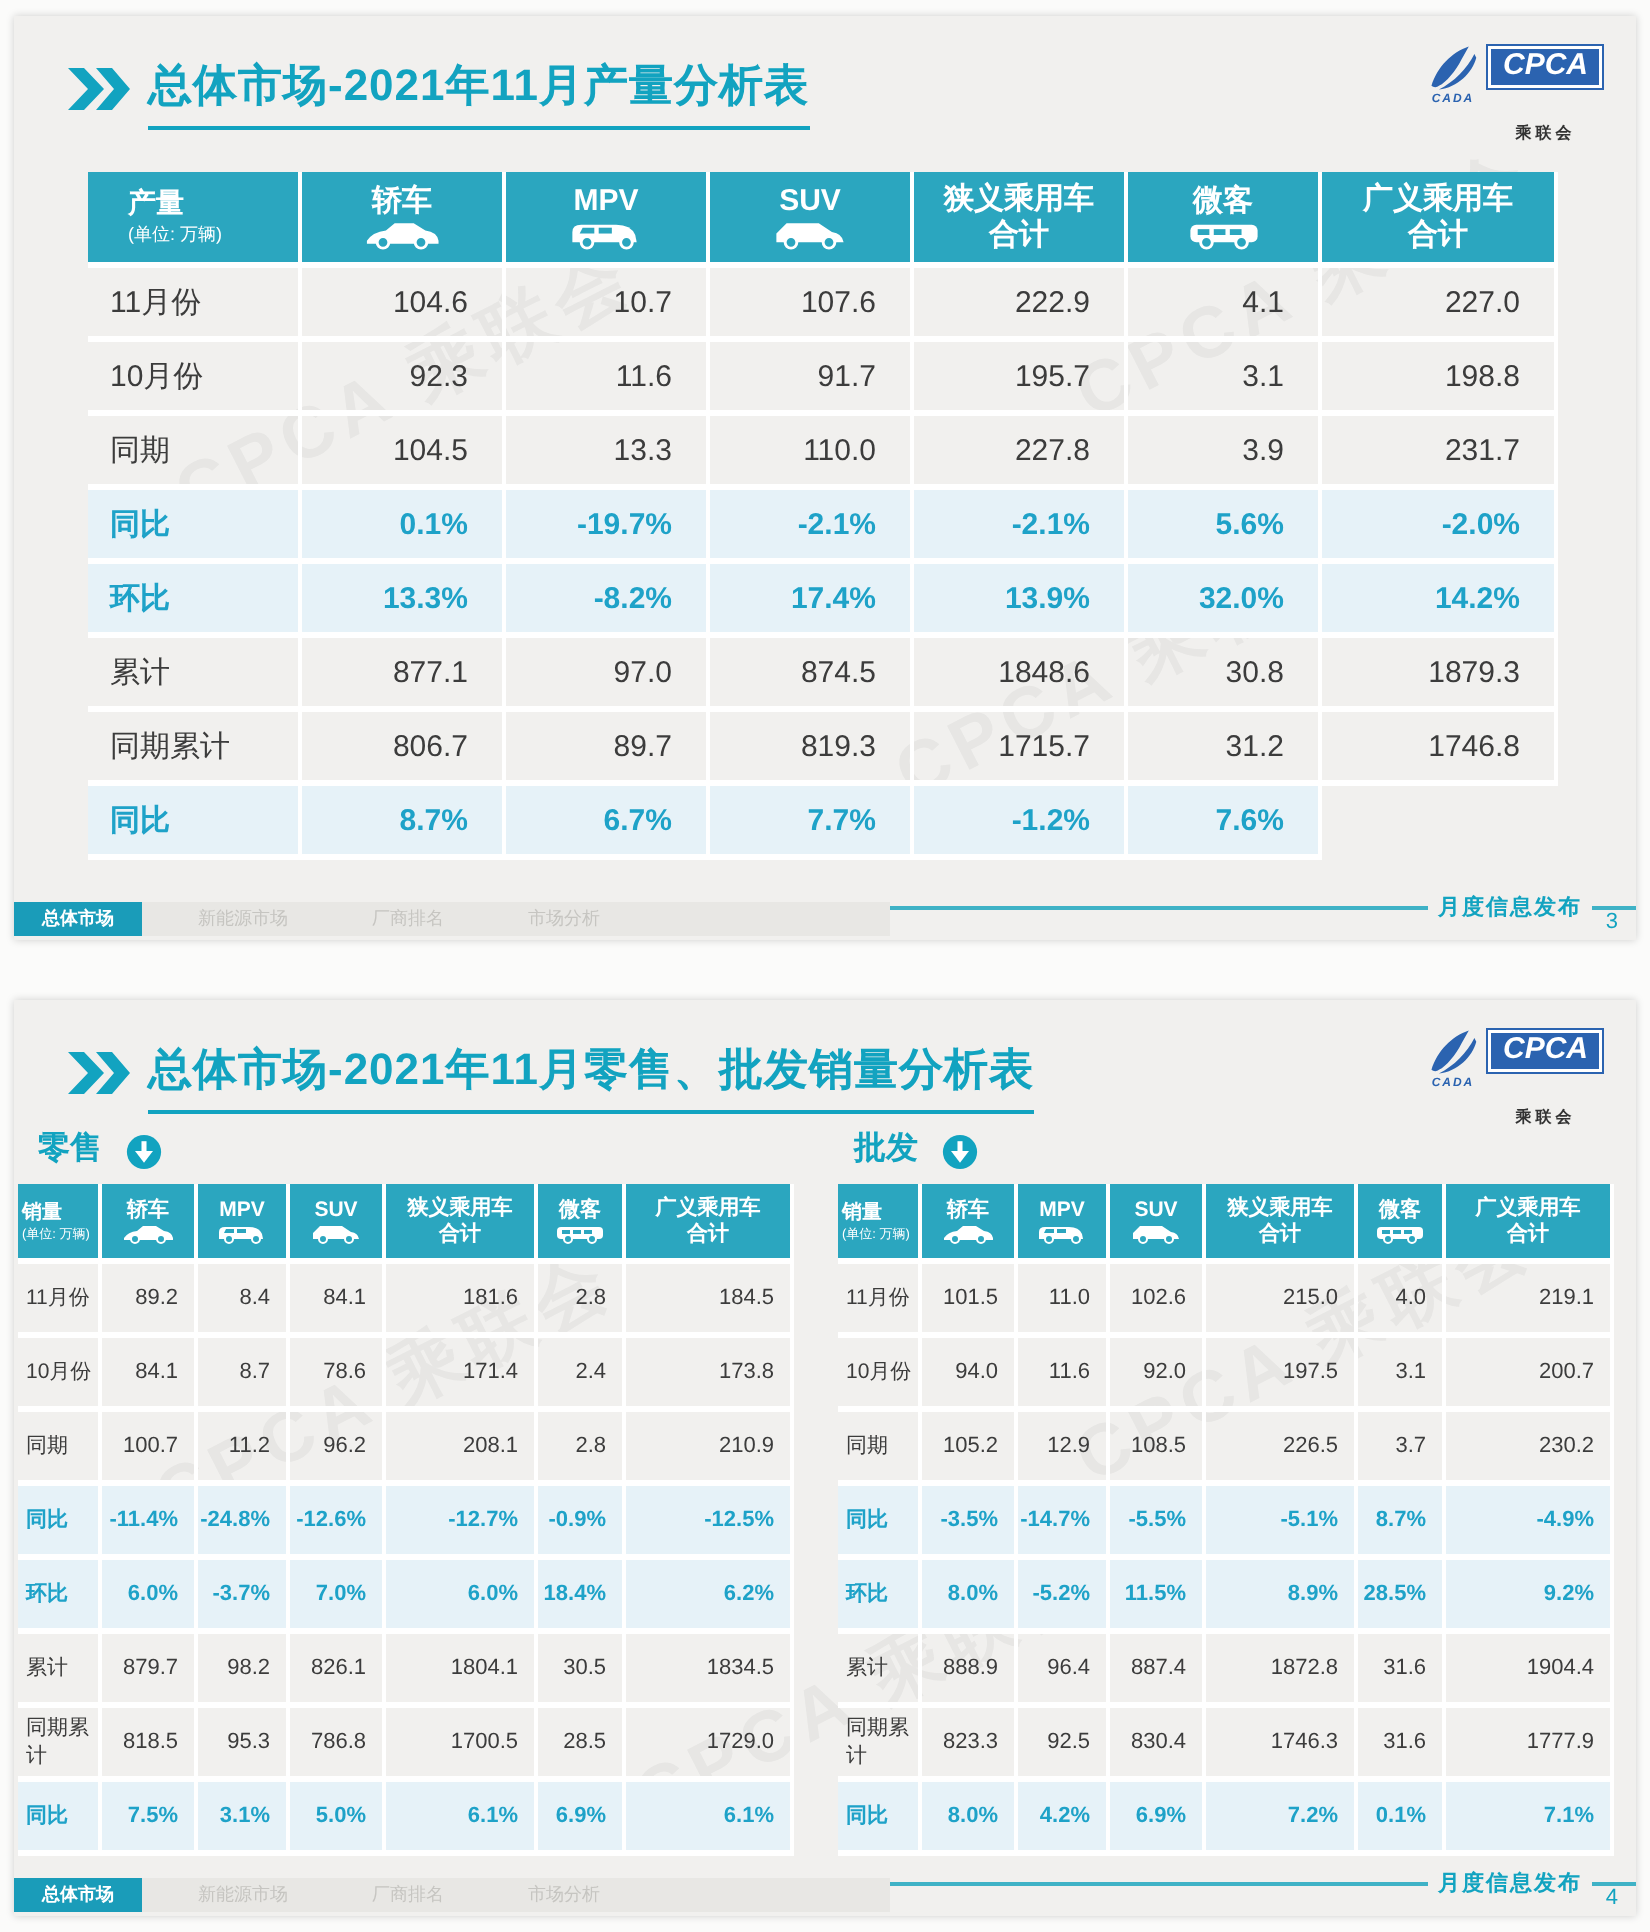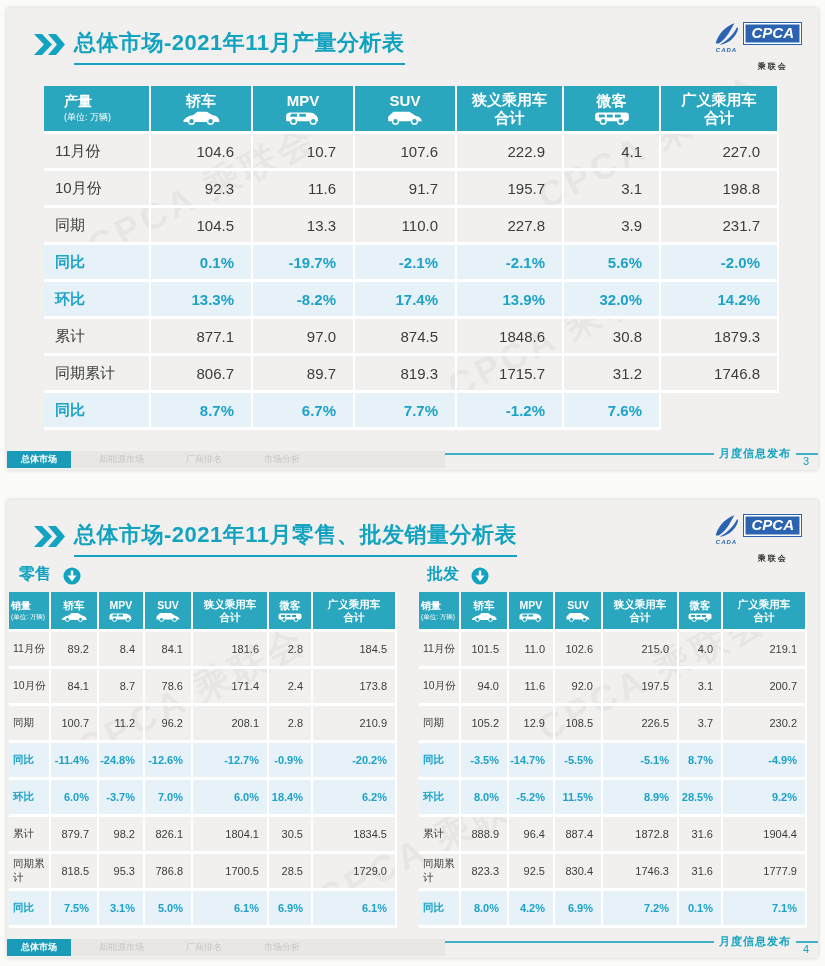--- a/index.html
+++ b/index.html
@@ -531,21 +531,21 @@
       <div class="cell body val hl">
         <span>-12.6%</span>
       </div>
       <div class="cell body val hl">
         <span>-12.7%</span>
       </div>
       <div class="cell body val hl">
         <span>-0.9%</span>
       </div>
       <div class="cell body val hl">
-        <span>-20.2%</span>
+        <span>-12.5%</span>
       </div>
       <div class="cell body rlabel hl">
         <span>环比</span>
       </div>
       <div class="cell body val hl">
         <span>6.0%</span>
       </div>
       <div class="cell body val hl">
         <span>-3.7%</span>
       </div>

